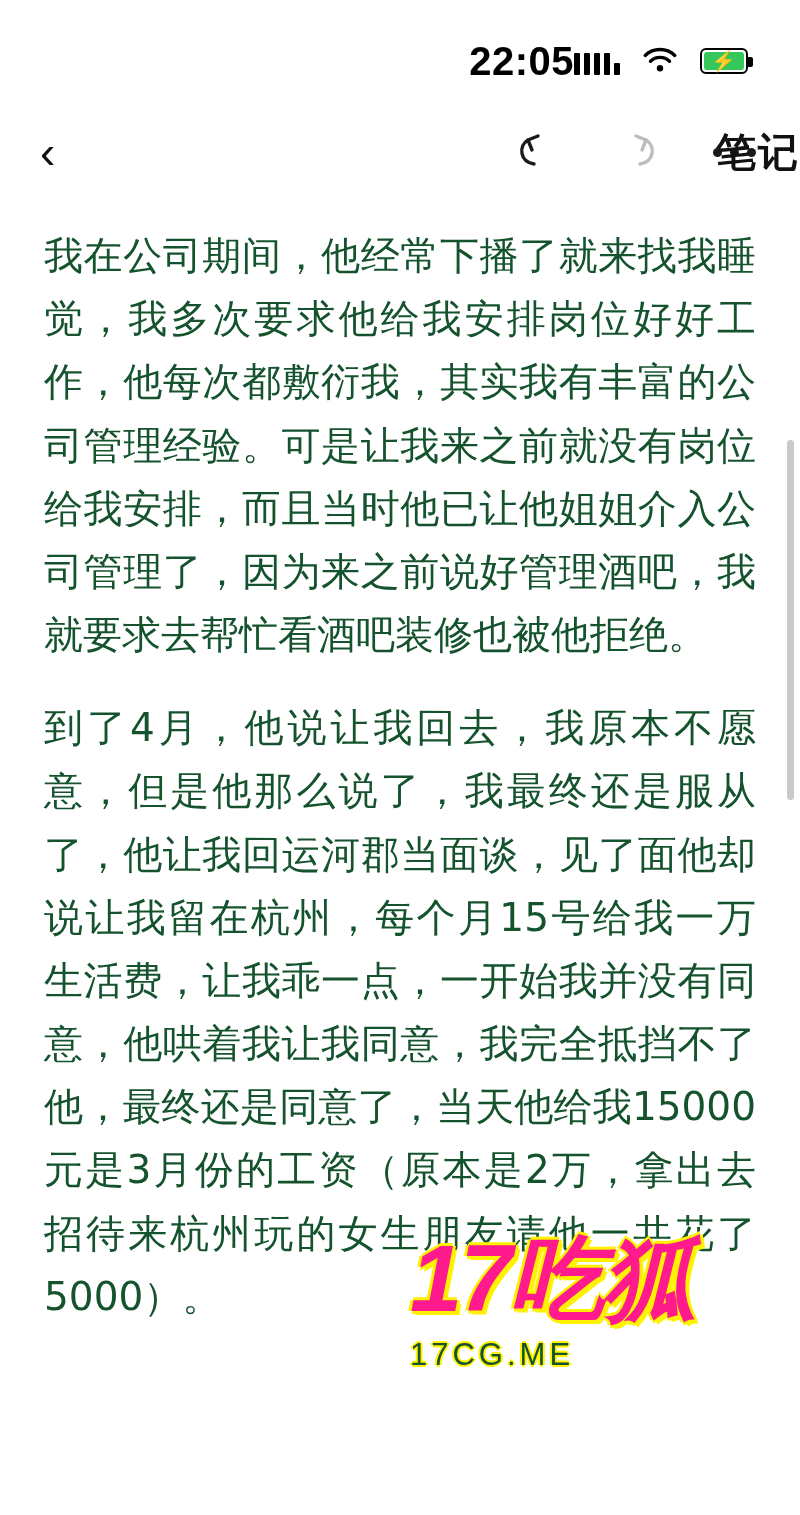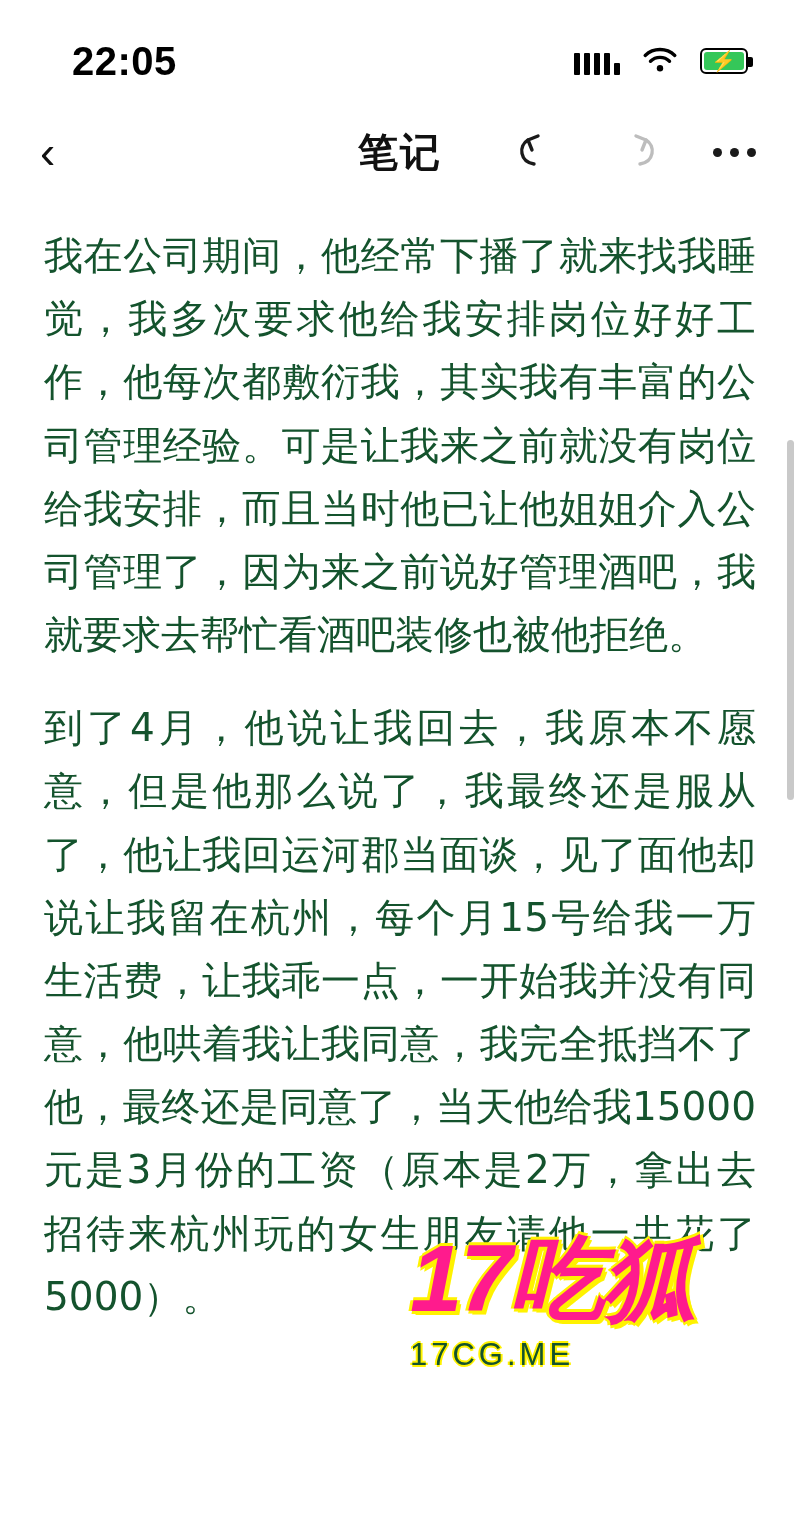--- a/index.html
+++ b/index.html
@@ -15,21 +15,21 @@
     width: 800px;
     height: 1515px;
     background: #ffffff;
   }
 
   
   .status-bar {
     height: 104px;
     display: flex;
     align-items: center;
-    justify-content: space-between;
+    justify-content: flex-end;
     padding: 18px 52px 0 72px;
   }
   .status-time {
     font-size: 40px;
     font-weight: bold;
     color: #000;
     letter-spacing: 0.5px;
   }
   .status-right {
     display: flex;
@@ -107,21 +107,21 @@
     font-size: 46px;
     line-height: 1;
     color: #111;
     width: 60px;
     text-align: left;
     font-weight: 300;
   }
   .nav-title {
     position: absolute;
     left: 0; right: 0;
-    text-align: center;
+    text-align: right;
     font-size: 40px;
     font-weight: bold;
     color: #111;
     letter-spacing: 2px;
     pointer-events: none;
   }
   .nav-actions {
     margin-left: auto;
     display: flex;
     align-items: center;

